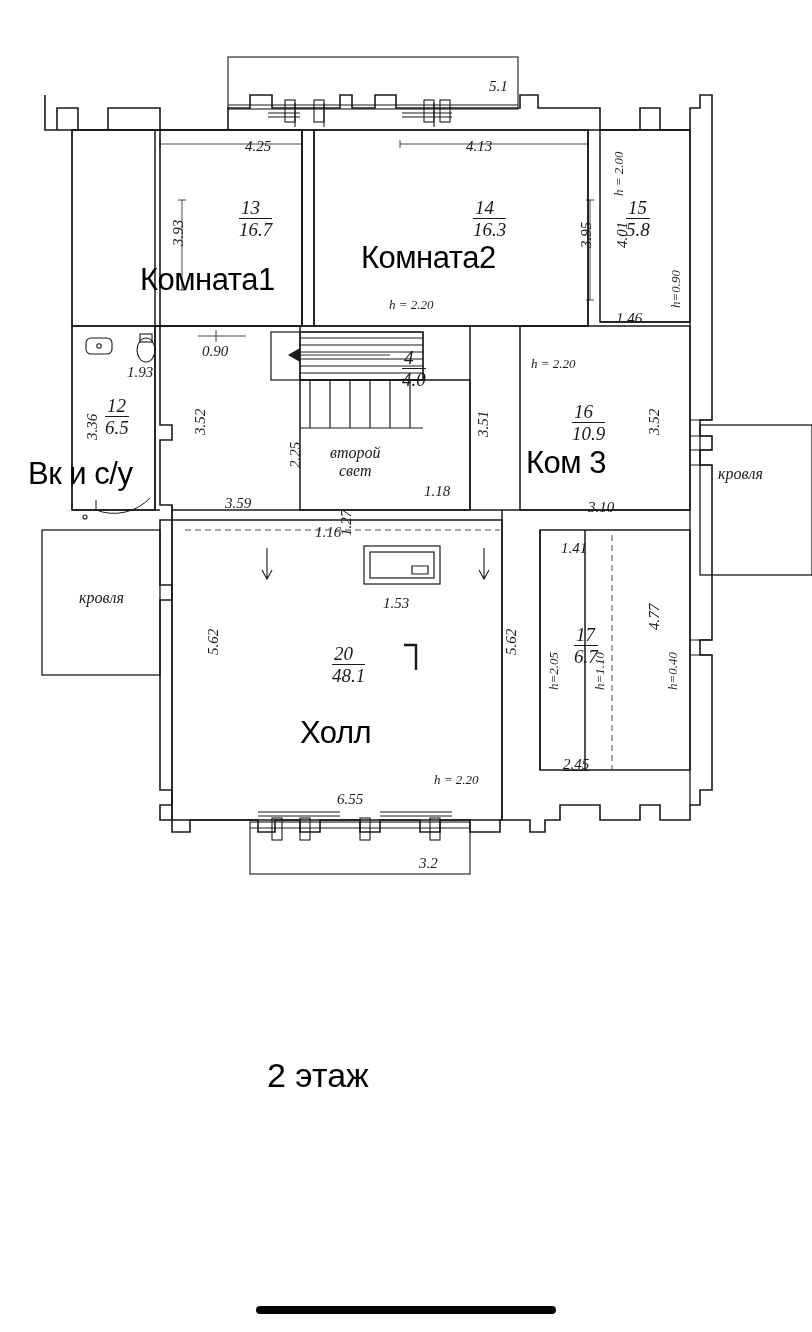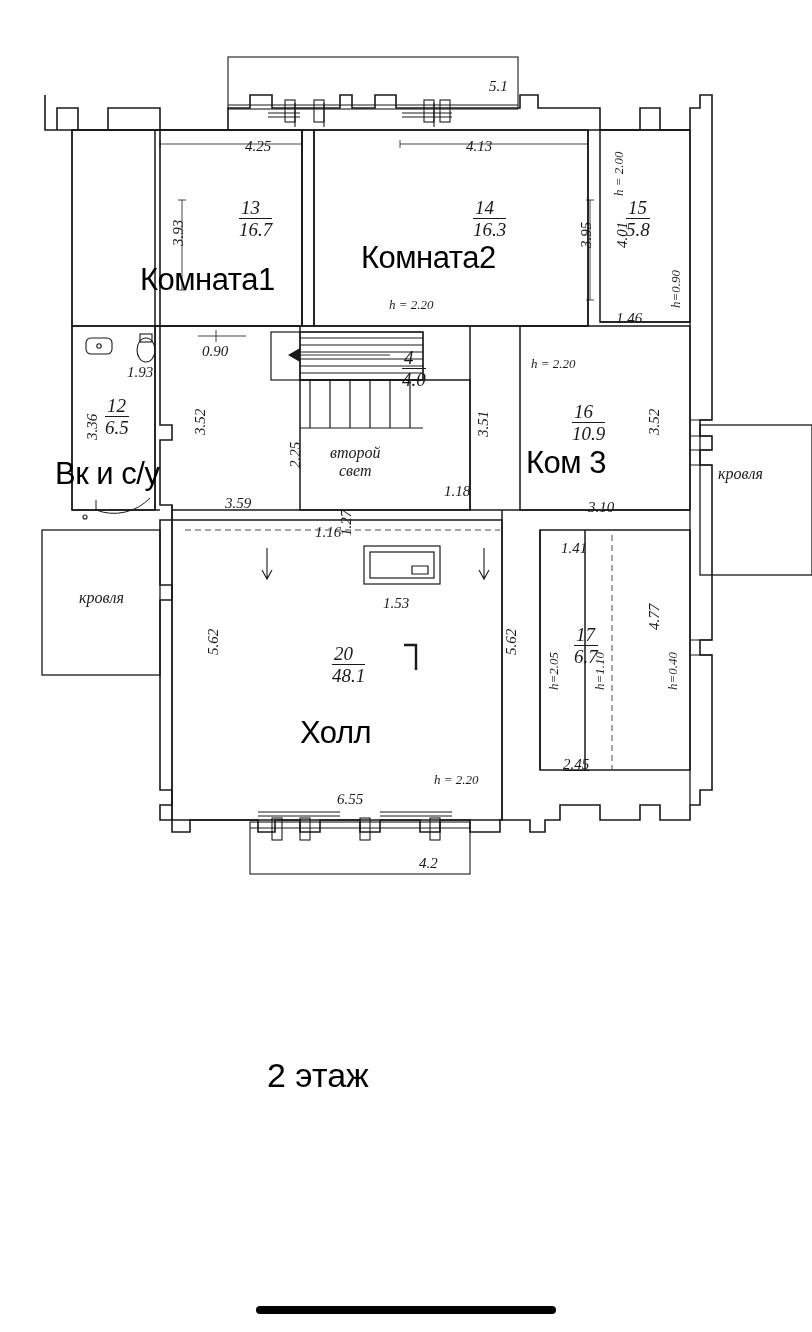--- a/index.html
+++ b/index.html
@@ -254,36 +254,36 @@
     <div class="lbl dim sm" style="left: 389px; top: 297px;">h = 2.20</div>
     <div class="lbl dim sm" style="left: 531px; top: 356px;">h = 2.20</div>
     <div class="lbl dim" style="left: 93px; top: 364px; margin-left: 34px;">1.93</div>
     <div class="lbl dim" style="left: 202px; top: 343px;">0.90</div>
     <div class="lbl dim rot" style="left: 84px; top: 440px; transform: rotate(-90deg);">3.36</div>
     <div class="lbl dim rot" style="left: 192px; top: 435px; transform: rotate(-90deg);">3.52</div>
     <div class="lbl dim rot" style="left: 287px; top: 468px; transform: rotate(-90deg);">2.25</div>
     <div class="lbl dim rot" style="left: 475px; top: 437px; transform: rotate(-90deg);">3.51</div>
     <div class="lbl dim rot" style="left: 646px; top: 435px; transform: rotate(-90deg);">3.52</div>
     <div class="lbl dim" style="left: 225px; top: 495px;">3.59</div>
-    <div class="lbl dim" style="left: 444px; top: 483px;">1.18</div>
+    <div class="lbl dim" style="left: 424px; top: 483px;">1.18</div>
     <div class="lbl dim" style="left: 588px; top: 499px; text-align: right;">3.10</div>
     <div class="lbl dim" style="left: 315px; top: 524px; text-align: center;">1.16</div>
     <div class="lbl dim rot" style="left: 338px; top: 536px; transform: rotate(-90deg);">1.27</div>
     <div class="lbl dim" style="left: 383px; top: 595px;">1.53</div>
     <div class="lbl dim" style="left: 561px; top: 540px;">1.41</div>
     <div class="lbl dim rot" style="left: 205px; top: 655px; transform: rotate(-90deg);">5.62</div>
     <div class="lbl dim rot" style="left: 503px; top: 655px; transform: rotate(-90deg);">5.62</div>
     <div class="lbl dim rot" style="left: 646px; top: 630px; transform: rotate(-90deg);">4.77</div>
     <div class="lbl dim sm rot" style="left: 546px; top: 690px; transform: rotate(-90deg);">h=2.05</div>
     <div class="lbl dim sm rot" style="left: 592px; top: 690px; transform: rotate(-90deg);">h=1.10</div>
     <div class="lbl dim sm rot" style="left: 665px; top: 690px; transform: rotate(-90deg);">h=0.40</div>
     <div class="lbl dim" style="left: 563px; top: 756px; text-decoration: underline;">2.45</div>
     <div class="lbl dim sm" style="left: 434px; top: 772px;">h = 2.20</div>
     <div class="lbl dim" style="left: 337px; top: 791px;">6.55</div>
-    <div class="lbl dim" style="left: 419px; top: 855px;">4.2</div>
+    <div class="lbl dim" style="left: 419px; top: 855px;">3.2</div>
   </div>
 <div id="rooms-layer">
     <div class="lbl roomnum" style="left: 239px; top: 198px;">
       <span class="num">13</span>
       <span class="area">16.7</span>
     </div>
     <div class="lbl roomnum" style="left: 473px; top: 198px; font-style: italic;">
       <span class="num">14</span>
       <span class="area">16.3</span>
     </div>
@@ -320,20 +320,20 @@
     <div class="lbl roomname" style="left: 79px; top: 589px;">
       <div>кровля</div>
     </div>
     <div class="lbl roomname" style="left: 718px; top: 465px;">
       <div>кровля</div>
     </div>
   </div>
 <div id="annots-layer">
     <div class="lbl annot" style="left: 140px; top: 262px;">Комната1</div>
     <div class="lbl annot" style="left: 361px; top: 240px;">Комната2</div>
-    <div class="lbl annot" style="left: 28px; top: 456px; margin-left: 27px;">Вк и с/у</div>
+    <div class="lbl annot" style="left: 28px; top: 456px;">Вк и с/у</div>
     <div class="lbl annot" style="left: 526px; top: 445px;">Ком 3</div>
     <div class="lbl annot" style="left: 300px; top: 715px; text-align: right;">Холл</div>
   </div>
 
 <div class="floor-caption lbl" style="left:267px; top:1056px;">2 этаж</div>
 
 <div class="home-indicator"></div>
 
 </body></html>

